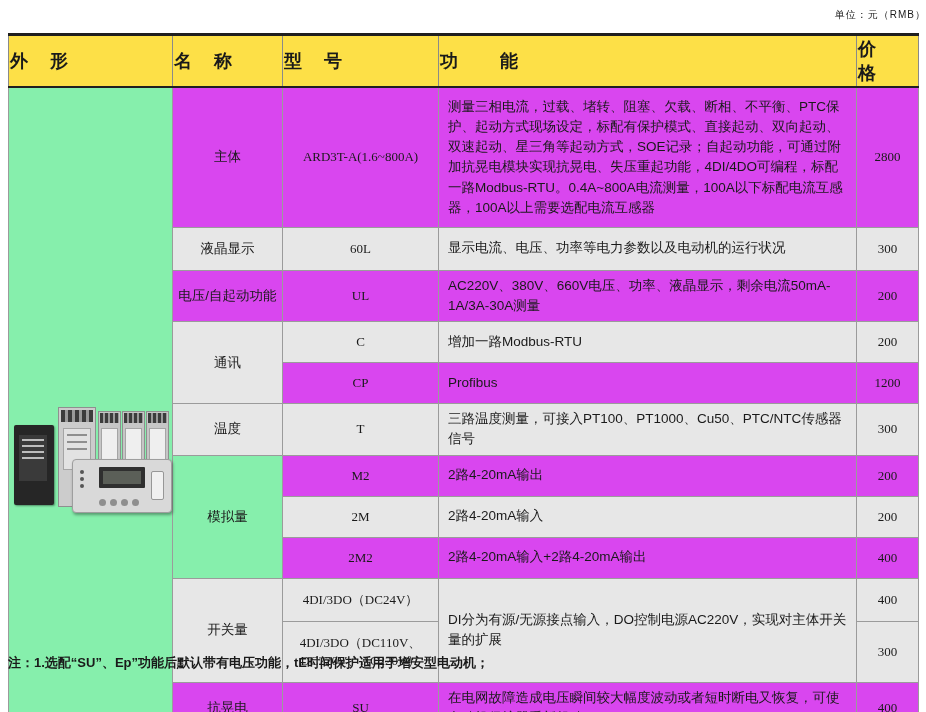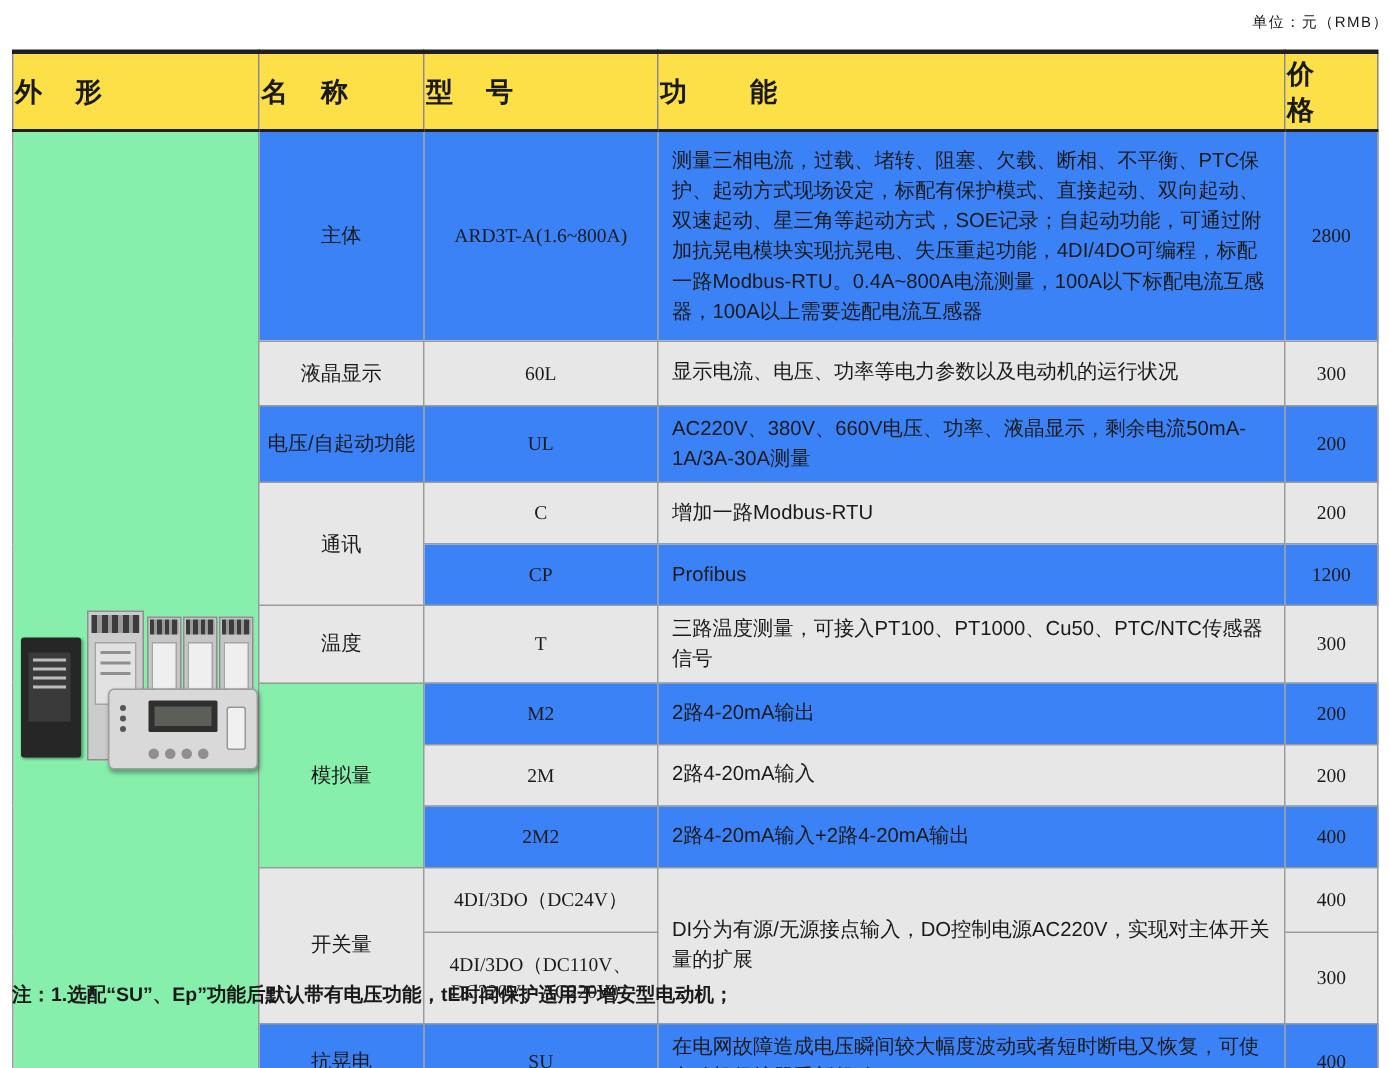--- a/index.html
+++ b/index.html
@@ -16,21 +16,21 @@
     border-collapse:collapse;
     border-top:3px solid #1f1f1f;border-bottom:2px solid #1f1f1f;
     border-left:1px solid #6f6f6f;border-right:1px solid #6f6f6f;
   }
   col.c1{width:164px}col.c2{width:110px}col.c3{width:156px}col.c4{width:418px}col.c5{width:62px}
   th{
     background:#fde047;border:1px solid #8a8a8a;border-bottom:2px solid #1f1f1f;
     height:30px;font-size:18px;font-weight:bold;text-align:left;letter-spacing:2px;
   }
   td{
-    border:1px solid #9b9b9b;font-size:13.5px;vertical-align:middle;background:#3b82f6;
+    border:1px solid #9b9b9b;font-size:13.5px;vertical-align:middle;background:#d946ef;
   }
   tr.gray > td{background:#e7e7e7;}
   td.white-cell{background:#86efac;}
   td.c-name,td.c-model,td.c-price{text-align:center;padding:12px 3px;}
   td.c-model,td.c-price{font-family:Liberation Serif, serif;font-size:13px;}
   td.c-func{text-align:left;padding:5px 9px;line-height:1.5;}
   
   .photo-wrap{position:relative;width:162px;height:118px;margin:0 auto;}
   .mod-dark{position:absolute;left:4px;top:30px;width:40px;height:80px;background:#262626;border-radius:2px;box-shadow:1px 1px 2px rgba(0,0,0,.4);}
   .mod-dark .lbl{position:absolute;left:5px;top:10px;width:28px;height:46px;background:#3a3a3a;}

